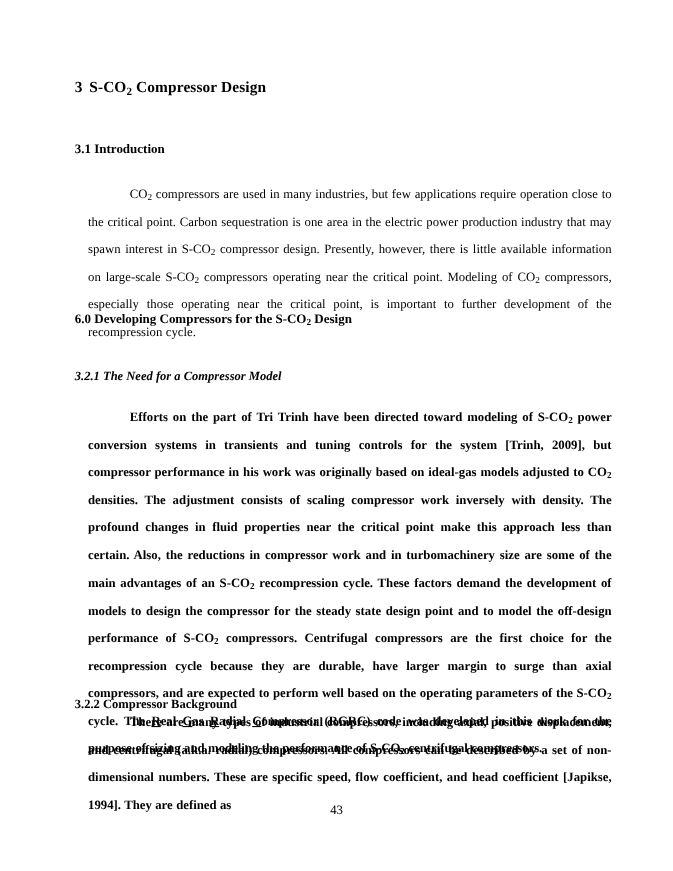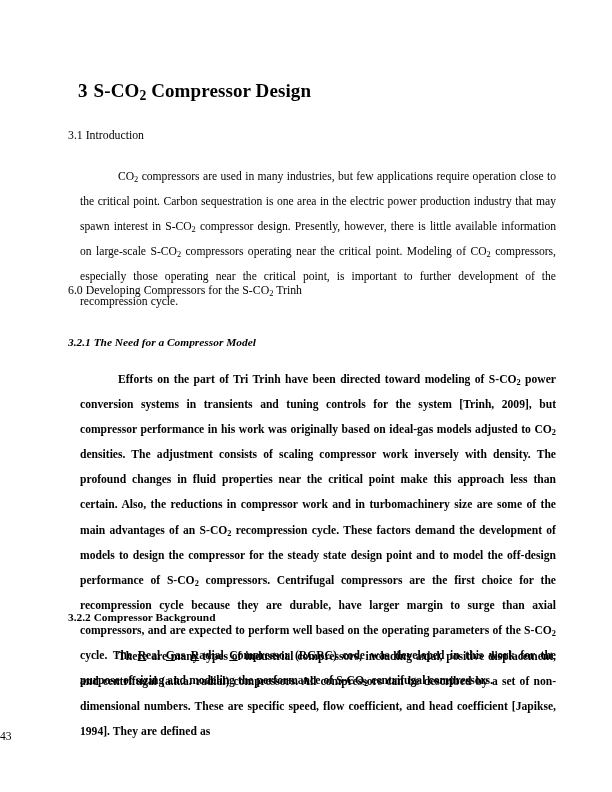--- a/index.html
+++ b/index.html
@@ -27,53 +27,53 @@
 
   .content {
     position: absolute;
     left: 68px;
     top: 0;
     width: 476px;
   }
 
   
   .h-chapter {
-    font-size: 19px;
+    font-size: 14px;
     font-weight: bold;
     line-height: 25px;
-    margin: 10px;
+    margin: 0;
     padding: 0;
     position: absolute;
     top: 68px;
     left: 0;
     letter-spacing: 0.1px;
   }
   .h-chapter .numgap { display: inline-block; width: 6px; }
 
   .h-sec {
     font-size: 11.8px;
-    font-weight: normal;
+    font-weight: bold;
     line-height: 25px;
     margin: 0;
     position: absolute;
     left: 0;
   }
   .h-sub {
     font-size: 11.4px;
     font-weight: bold;
     line-height: 25px;
     margin: 0;
     position: absolute;
     left: 0;
   }
 
   #sec31  { top: 123px; }
   #sec32  { top: 278px; }
   #sub321 { top: 330px; font-style: italic; }
-  #sub322 { top: 605px; }
+  #sub322 { top: 629px; }
 
   
   .para {
     position: absolute;
     left: 0;
     width: 476px;
     font-size: 11.6px;
     line-height: 25.1px;
     text-align: justify;
     text-justify: inter-word;
@@ -93,38 +93,38 @@
     line-height: 0;
   }
 
   .ul { text-decoration: underline; }
 
   .pagenum {
     position: absolute;
     top: 729px;
     left: 0;
     width: 612px;
-    text-align: left;
+    text-align: center;
     font-size: 11.6px;
     line-height: 16px;
   }
 </style>
 </head>
 <body>
 
 <div class="page">
   <div class="content">
 
     <h1 class="h-chapter"><span>3</span><span class="numgap"> </span><span>S-CO</span><sub>2</sub><span> Compressor Design</span></h1>
 
     <h2 class="h-sec" id="sec31">3.1 Introduction</h2>
 
     <p class="para" id="p-intro"><span class="indent"> </span><span>CO</span><sub>2</sub><span> compressors are used in many industries, but few applications require operation close to the critical point.  Carbon sequestration is one area in the electric power production industry that may spawn interest in S-CO</span><sub>2</sub><span> compressor design. Presently, however, there is little available information on large-scale S-CO</span><sub>2</sub><span> compressors operating near the critical point. Modeling of CO</span><sub>2</sub><span> compressors, especially those operating near the critical point, is important to further development of the recompression cycle.</span></p>
 
-    <h2 class="h-sec" id="sec32"><span>6.0 Developing Compressors for the S-CO</span><sub>2</sub><span> Trinh</span></h2>
+    <h2 class="h-sec" id="sec32"><span>6.0 Developing Compressors for the S-CO</span><sub>2</sub><span> Design</span></h2>
 
     <h3 class="h-sub" id="sub321">3.2.1 The Need for a Compressor Model</h3>
 
     <p class="para" id="p-need"><span class="indent"> </span><span>Efforts on the part of Tri Trinh have been directed toward modeling of S-CO</span><sub>2</sub><span> power conversion systems in transients and tuning controls for the system [Trinh, 2009], but compressor performance in his work was originally based on ideal-gas models adjusted to CO</span><sub>2</sub><span> densities.  The adjustment consists of scaling compressor work inversely with density.  The profound changes in fluid properties near the critical point make this approach less than certain.  Also, the reductions in compressor work and in turbomachinery size are some of the main advantages of an S-CO</span><sub>2</sub><span> recompression cycle.  These factors demand the development of models to design the compressor for the steady state design point and to model the off-design performance of S-CO</span><sub>2</sub><span> compressors.  Centrifugal compressors are the first choice for the recompression cycle because they are durable, have larger margin to surge than axial compressors, and are expected to perform well based on the operating parameters of the S-CO</span><sub>2</sub><span> cycle.  The </span><span class="ul">R</span><span>eal </span><span class="ul">G</span><span>as </span><span class="ul">R</span><span>adial </span><span class="ul">C</span><span>ompressor (RGRC) code was developed in this work for the purpose of sizing and modeling the performance of S-CO</span><sub>2</sub><span> centrifugal compressors.</span></p>
 
     <h3 class="h-sub" id="sub322">3.2.2 Compressor Background</h3>
 
     <p class="para" id="p-bg"><span class="indent"> </span><span>There are many types of industrial compressors, including axial, positive displacement, and centrifugal (a.k.a. radial) compressors.  All compressors can be described by a set of non-dimensional numbers.  These are specific speed, flow coefficient, and head coefficient [Japikse, 1994].  They are defined as</span></p>
 
   </div>

